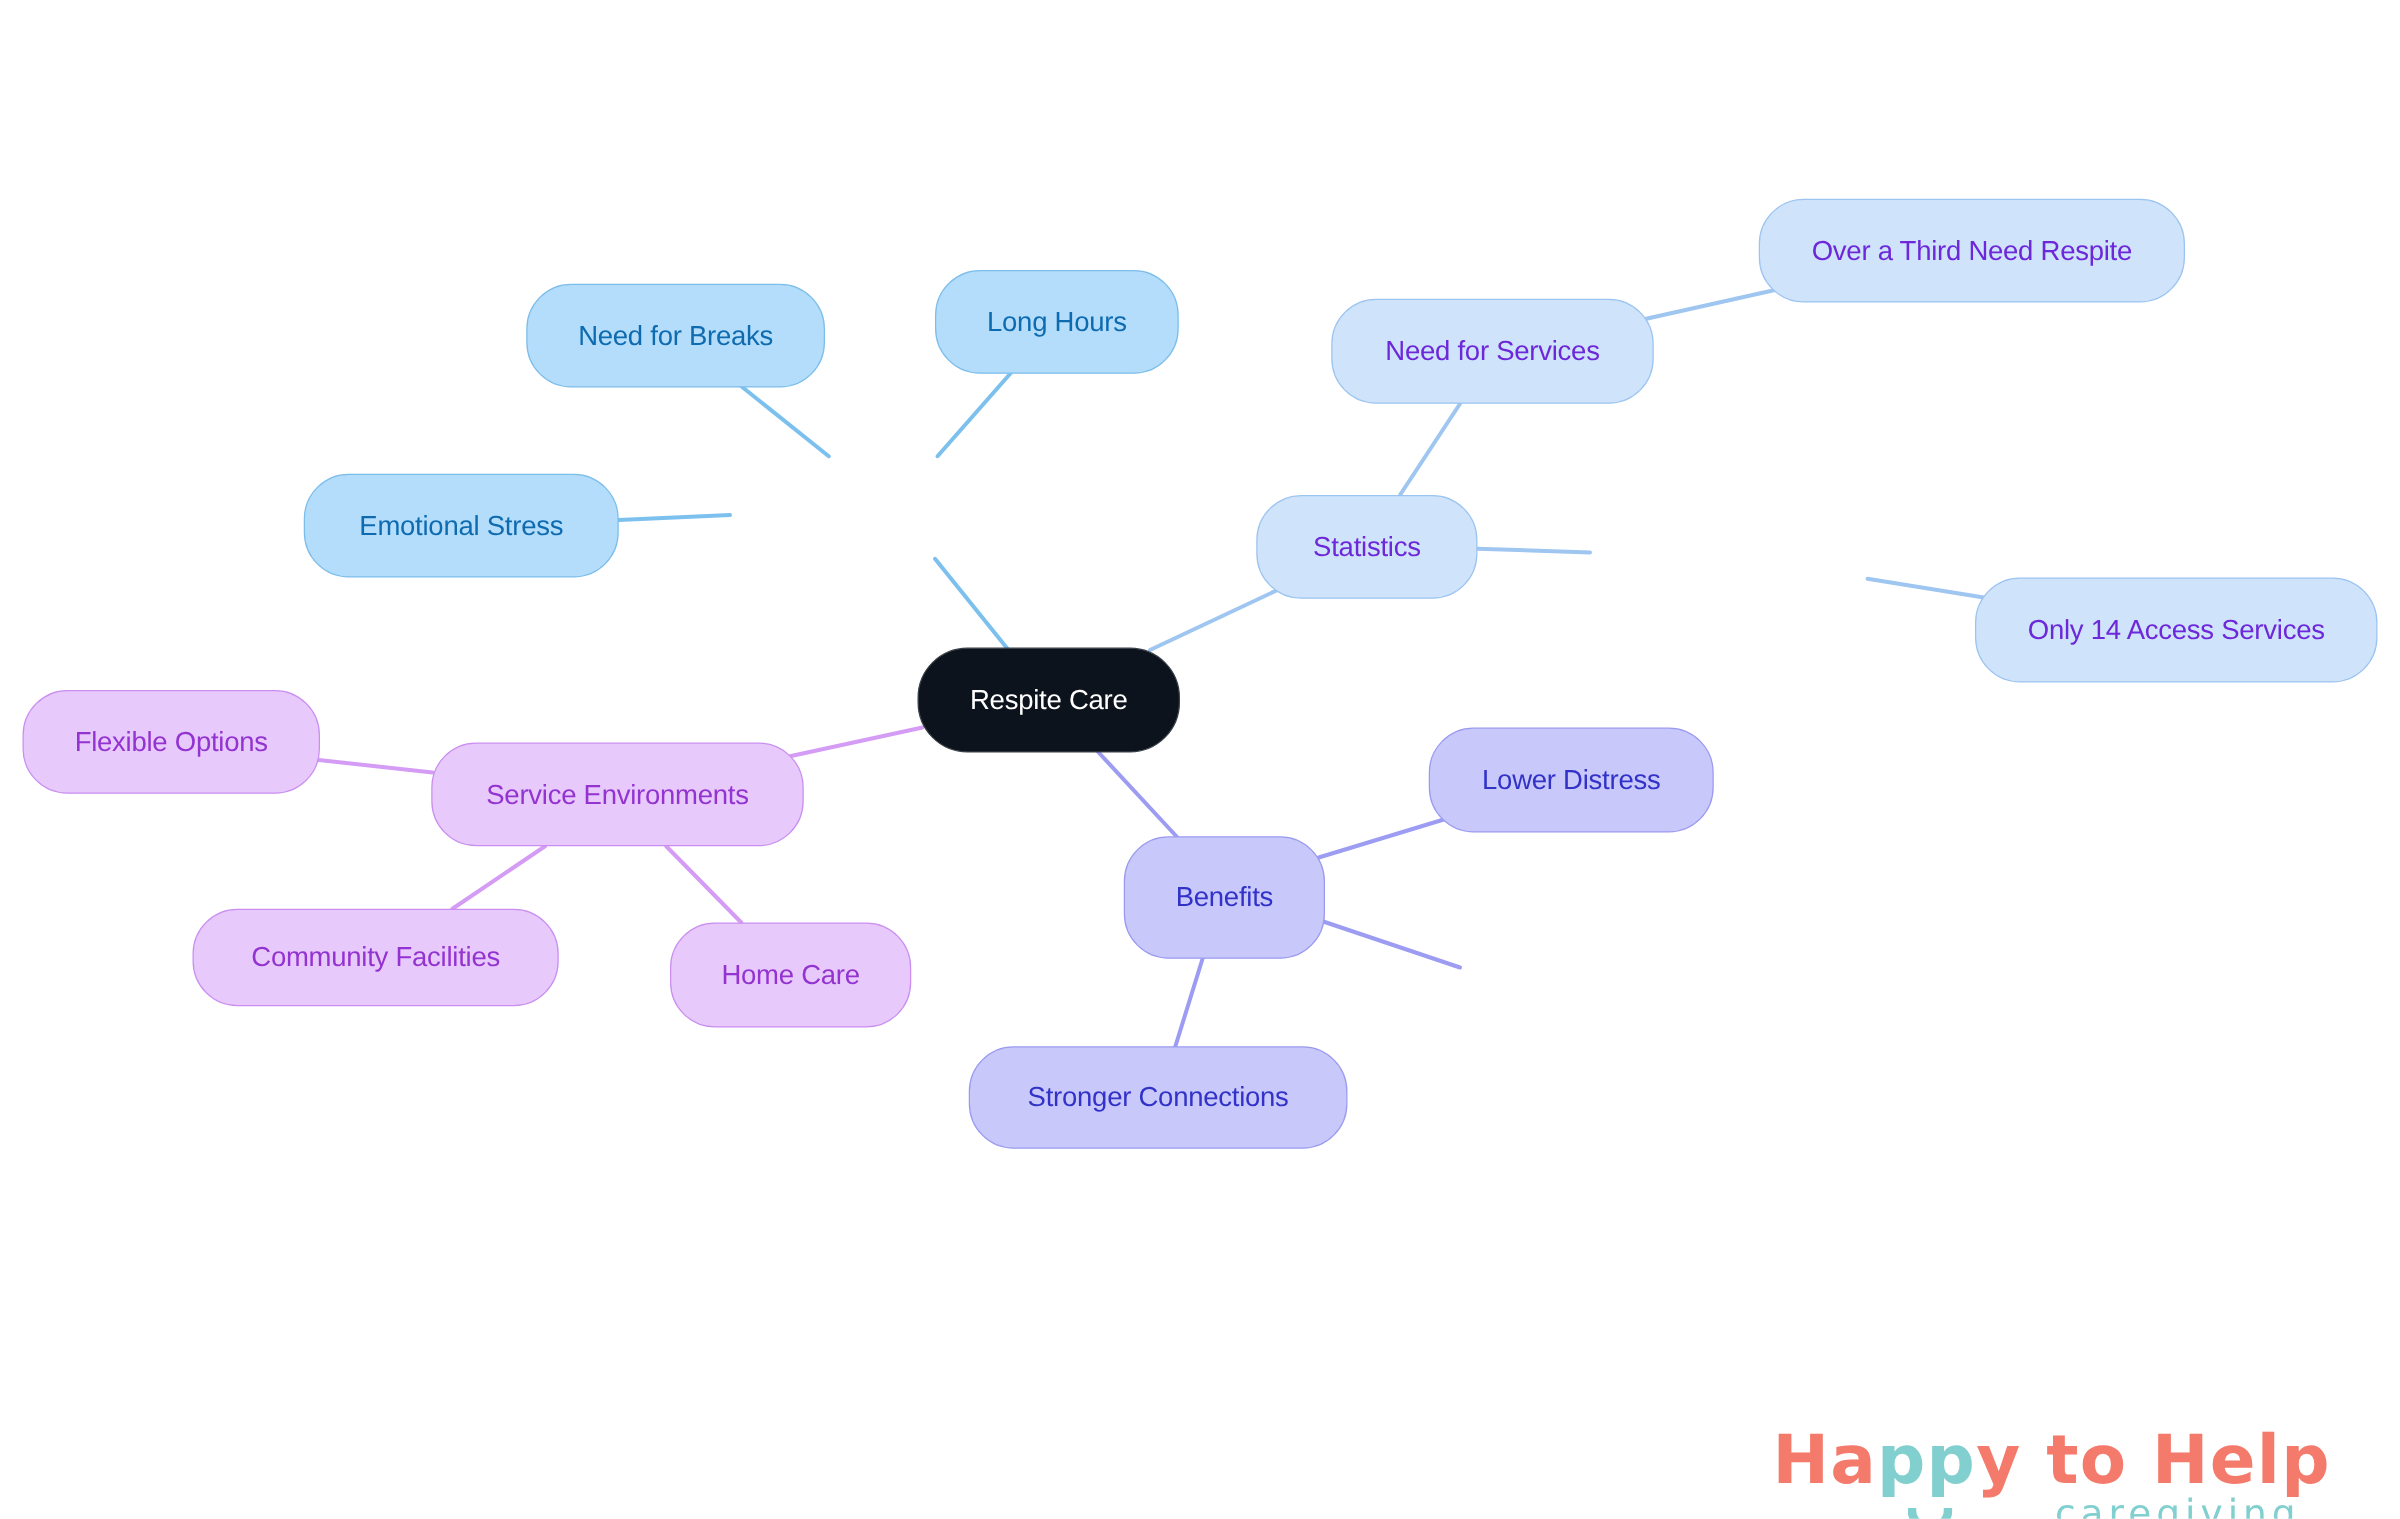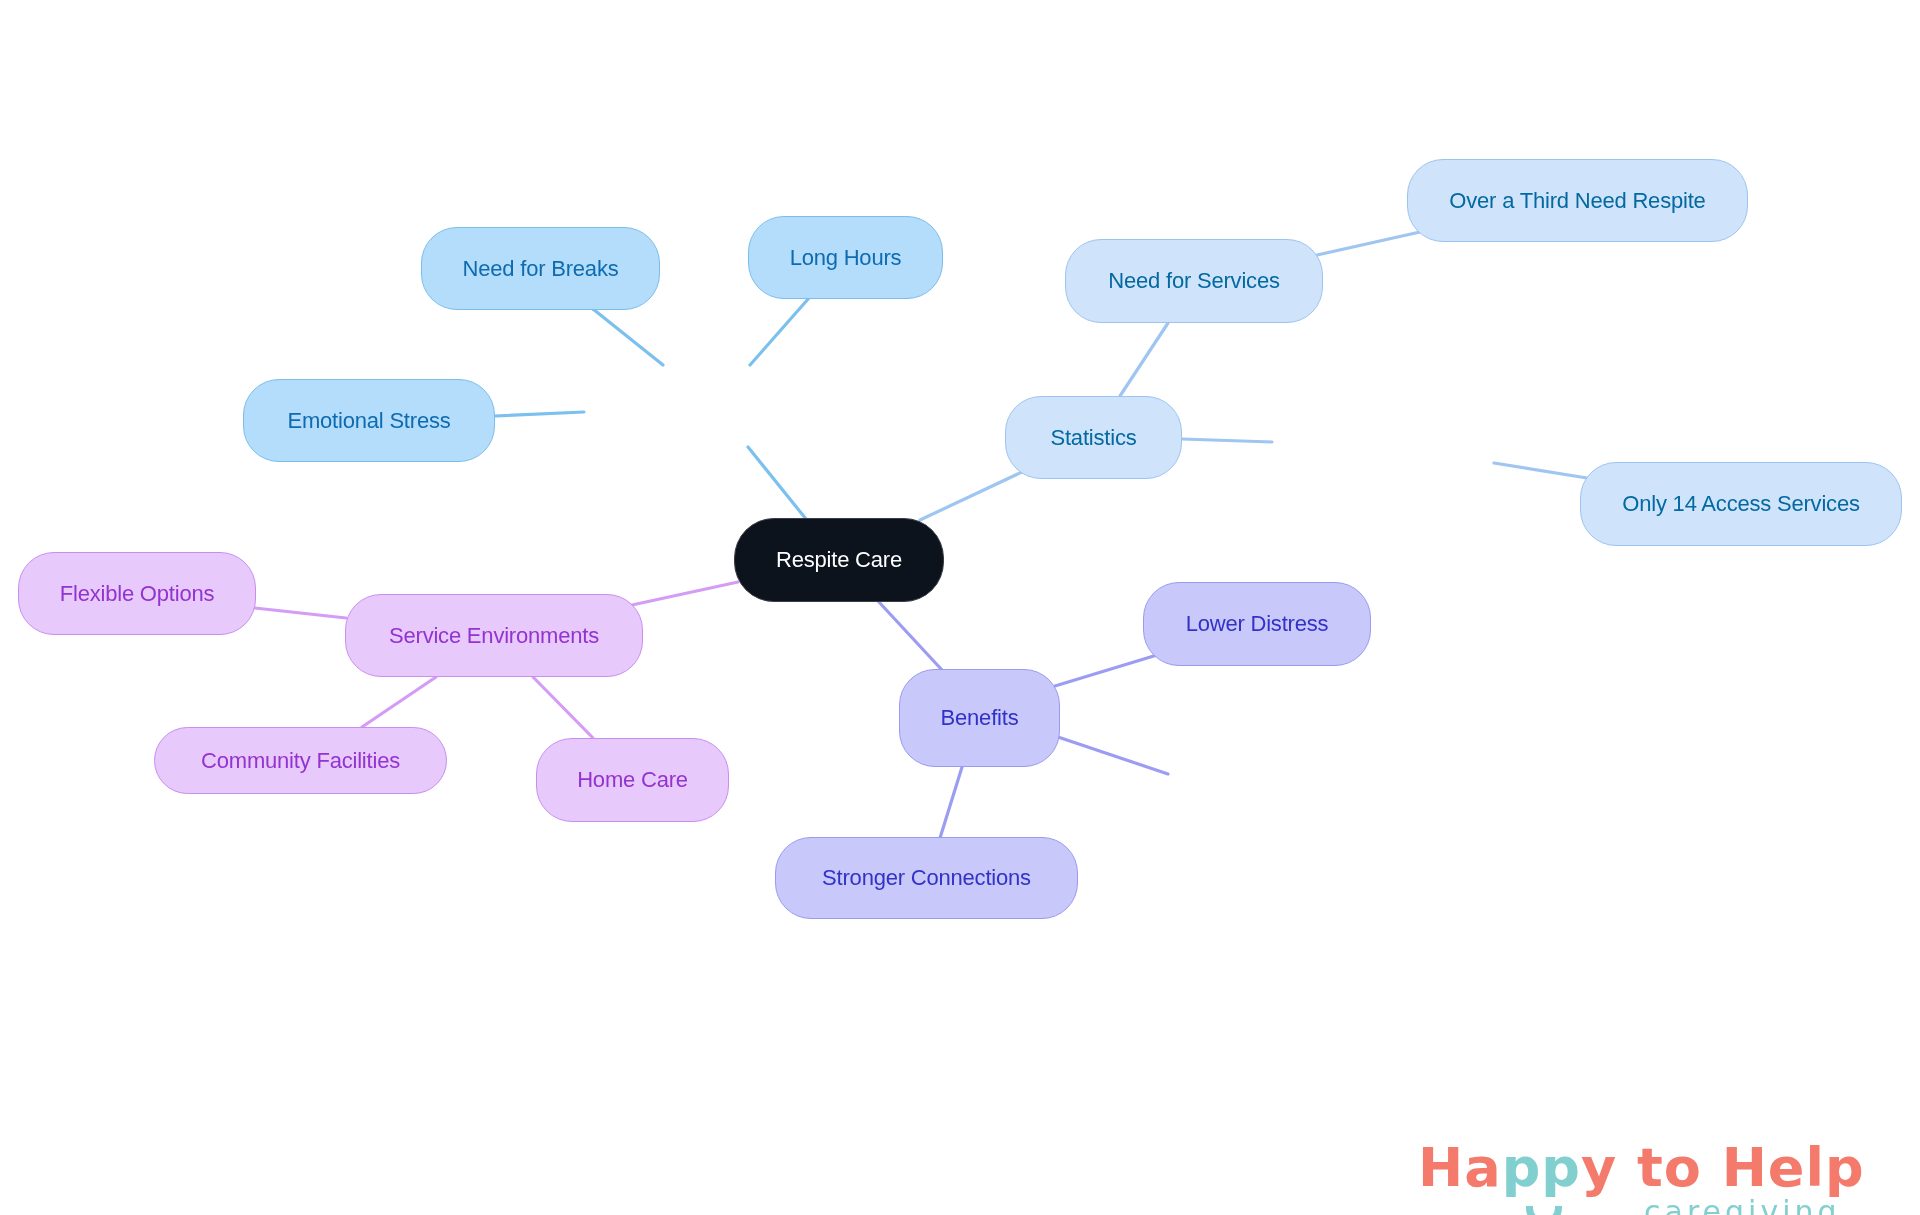--- a/index.html
+++ b/index.html
@@ -8,21 +8,21 @@
   #canvas { position: absolute; left: 0; top: 0; width: 1920px; height: 1215px; }
   #edges { position: absolute; left: 0; top: 0; width: 1920px; height: 1215px; pointer-events: none; }
   .node {
     position: absolute; box-sizing: border-box;
     display: flex; align-items: center; justify-content: center;
     border-radius: 36px; border: 1.5px solid; white-space: nowrap;
     font-size: 22px; letter-spacing: -0.2px; cursor: pointer;
   }
   .node.root { background: #0d131d; border-color: #3a3f47; color: #ffffff; border-radius: 40px; text-align: center; }
   .node.burnout { background: #b3ddfb; border-color: #7cbdea; color: #0f6bb0; }
-  .node.stats { background: #cfe3fb; border-color: #9cc4f0; color: #0369a1; }
+  .node.stats { background: #cfe3fb; border-color: #9cc4f0; color: #6d28d9; }
   .node.benefits { background: #c8c8fb; border-color: #9a9af0; color: #3232c8; }
   .node.env { background: #e8c9fc; border-color: #c98ef0; color: #9333d0; }
   #logo { position: absolute; left: 1418px; top: 1108px; width: 460px; height: 90px; margin-top: 30px; }
   #logo .brand { position: absolute; left: 0; top: 0; font-family: "DejaVu Sans", sans-serif;
     font-weight: bold; font-size: 54px; letter-spacing: 1px; line-height: 60px; white-space: nowrap; }
   #logo .brand .coral { color: #f47a6b; }
   #logo .brand .teal { color: #82cfcf; }
   #logo .tagline { position: absolute; left: 226px; top: 56px; font-size: 30px; color: #82cfcf;
     letter-spacing: 4px; font-family: "DejaVu Sans", sans-serif; white-space: nowrap; }
   #logo .smile { position: absolute; left: 108px; top: 68px; width: 36px; height: 20px;
@@ -88,21 +88,21 @@
   <div class="node benefits" style="left:775px;top:837px;width:303px;height:82px;">
     <span>Stronger Connections</span>
   </div>
 
   <div class="node env" style="left:345px;top:594px;width:298px;height:83px;">
     <span>Service Environments</span>
   </div>
   <div class="node env" style="left:18px;top:552px;width:238px;height:83px;">
     <span>Flexible Options</span>
   </div>
-  <div class="node env" style="left:154px;top:727px;width:293px;height:67px;">
+  <div class="node env" style="left:154px;top:727px;width:293px;height:78px;">
     <span>Community Facilities</span>
   </div>
   <div class="node env" style="left:536px;top:738px;width:193px;height:84px;">
     <span>Home Care</span>
   </div>
 
   <div id="logo">
     <div class="brand">
       <span class="coral">Ha</span><span class="teal">pp</span><span class="coral">y to Help</span>
     </div>

